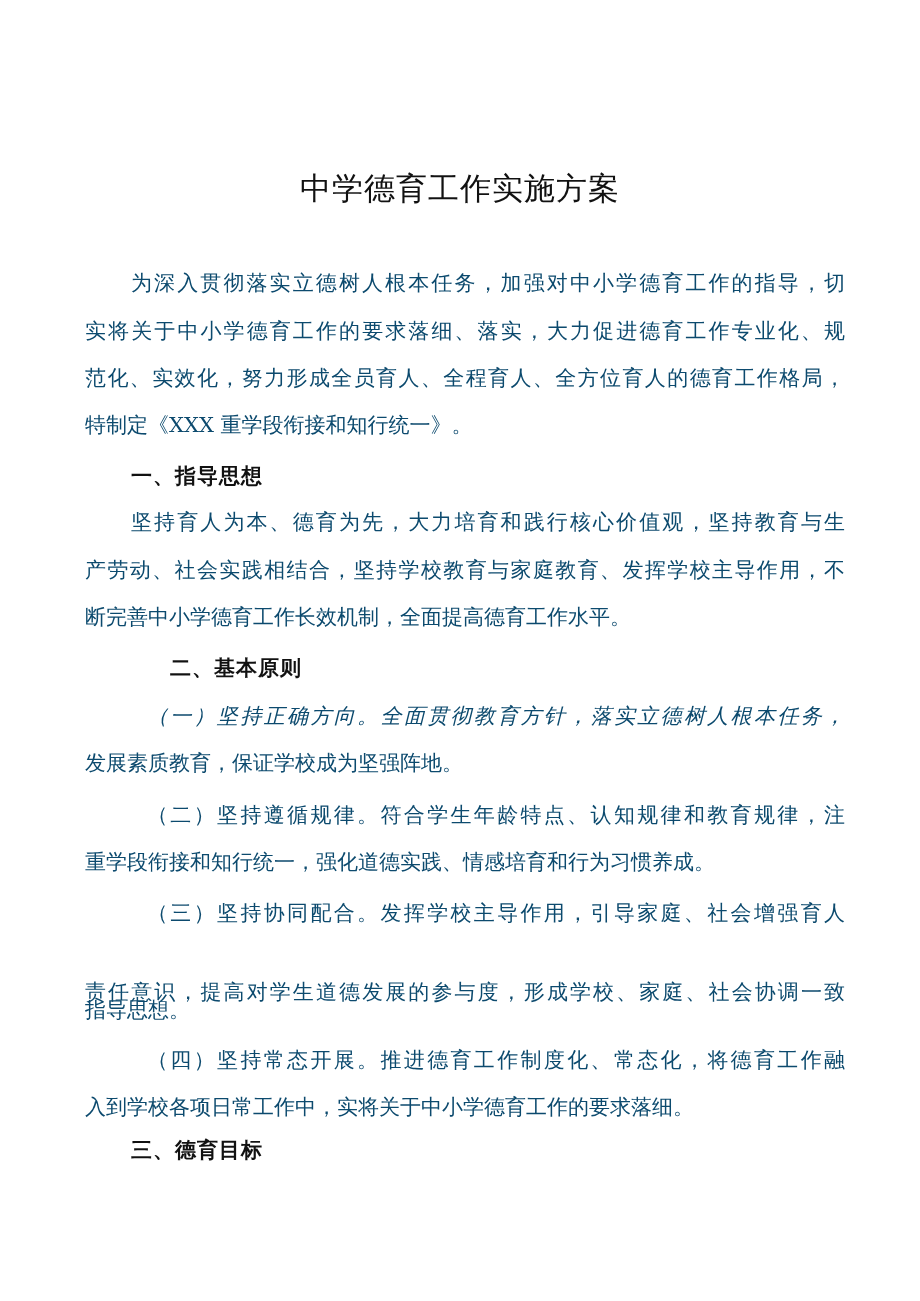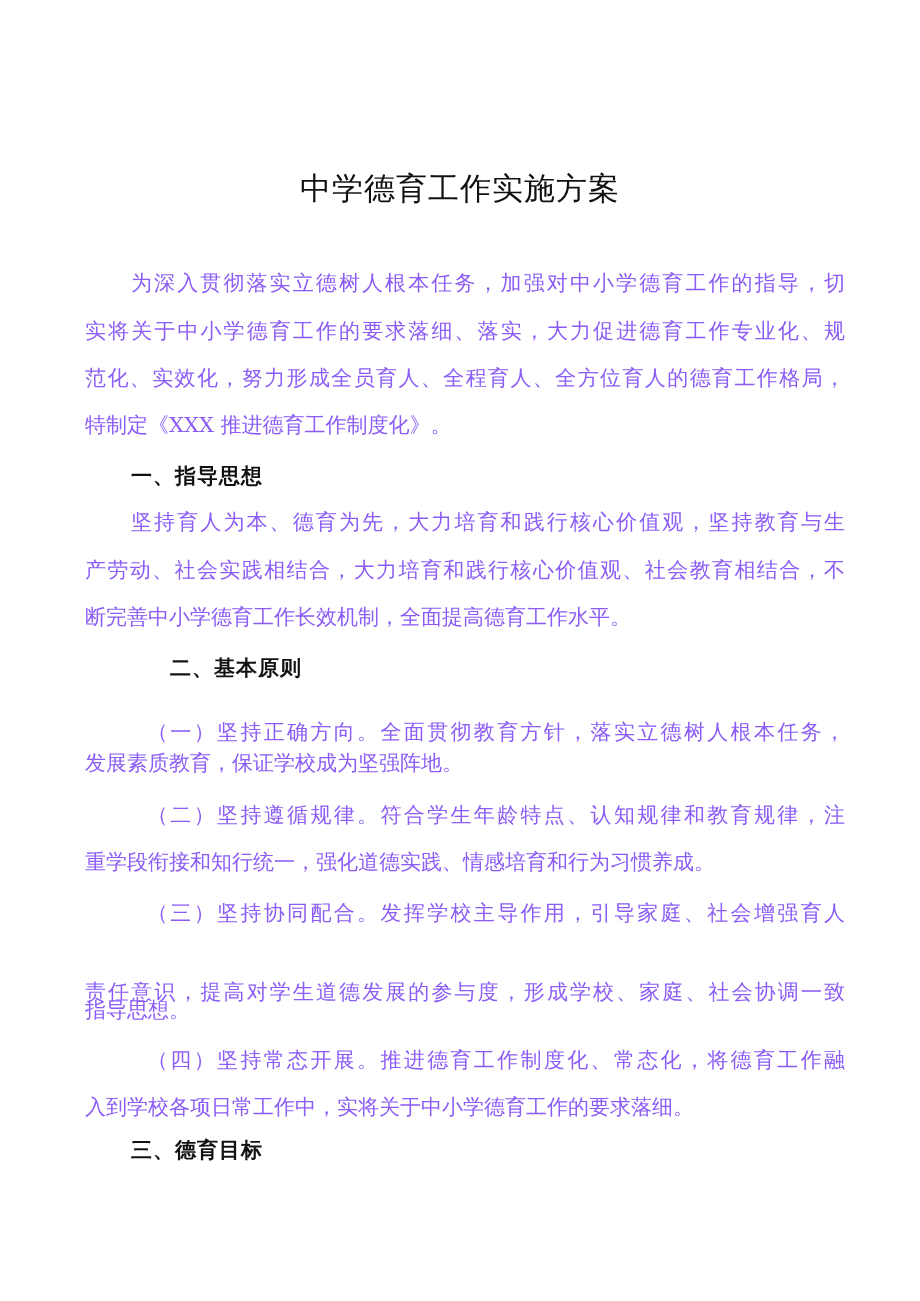--- a/index.html
+++ b/index.html
@@ -35,21 +35,21 @@
     color: #111;
   }
   .line {
     position: absolute;
     left: 85px;
     width: 760px;
     height: 30px;
     font-size: 21px;
     line-height: 30px;
     white-space: nowrap;
-    color: #8b5cf6;
+    color: #0c4a6e;
     text-align: justify;
     text-align-last: justify;
   }
   .line.last {
     text-align-last: left;
   }
   .line.indent {
     left: 131px;
     width: 714px;
   }
@@ -73,30 +73,30 @@
 </head>
 <body>
 
 <div class="page">
 
   <div class="title">中学德育工作实施方案</div>
 
   <div class="line indent" style="top:268px;">为深入贯彻落实立德树人根本任务，加强对中小学德育工作的指导，切</div>
   <div class="line" style="top:316px;">实将关于中小学德育工作的要求落细、落实，大力促进德育工作专业化、规</div>
   <div class="line" style="top:363px;">范化、实效化，努力形成全员育人、全程育人、全方位育人的德育工作格局，</div>
-  <div class="line last" style="top:410px;">特制定《XXX 推进德育工作制度化》。</div>
+  <div class="line last" style="top:410px;">特制定《XXX 重学段衔接和知行统一》。</div>
 
   <div class="heading" style="top:460px;">一、指导思想</div>
   <div class="line indent" style="top:507px;">坚持育人为本、德育为先，大力培育和践行核心价值观，坚持教育与生</div>
-  <div class="line" style="top:555px;">产劳动、社会实践相结合，大力培育和践行核心价值观、社会教育相结合，不</div>
+  <div class="line" style="top:555px;">产劳动、社会实践相结合，坚持学校教育与家庭教育、发挥学校主导作用，不</div>
   <div class="line last" style="top:602px;">断完善中小学德育工作长效机制，全面提高德育工作水平。</div>
 
   <div class="heading" style="top:652px;margin-left:39px;">二、基本原则</div>
 
-  <div class="line indent-sub" style="top:717px;">（一）坚持正确方向。全面贯彻教育方针，落实立德树人根本任务，</div>
+  <div class="line indent-sub" style="top:701px;font-style:italic;">（一）坚持正确方向。全面贯彻教育方针，落实立德树人根本任务，</div>
   <div class="line last" style="top:748px;">发展素质教育，保证学校成为坚强阵地。</div>
 
   <div class="line indent-sub" style="top:800px;">（二）坚持遵循规律。符合学生年龄特点、认知规律和教育规律，注</div>
   <div class="line last" style="top:847px;">重学段衔接和知行统一，强化道德实践、情感培育和行为习惯养成。</div>
 
   <div class="line indent-sub" style="top:898px;">（三）坚持协同配合。发挥学校主导作用，引导家庭、社会增强育人</div>
   <div class="line" style="top:946px;margin-top:31px;">责任意识，提高对学生道德发展的参与度，形成学校、家庭、社会协调一致</div>
   <div class="line last" style="top:995px;">指导思想。</div>
 
   <div class="line indent-sub" style="top:1045px;">（四）坚持常态开展。推进德育工作制度化、常态化，将德育工作融</div>

